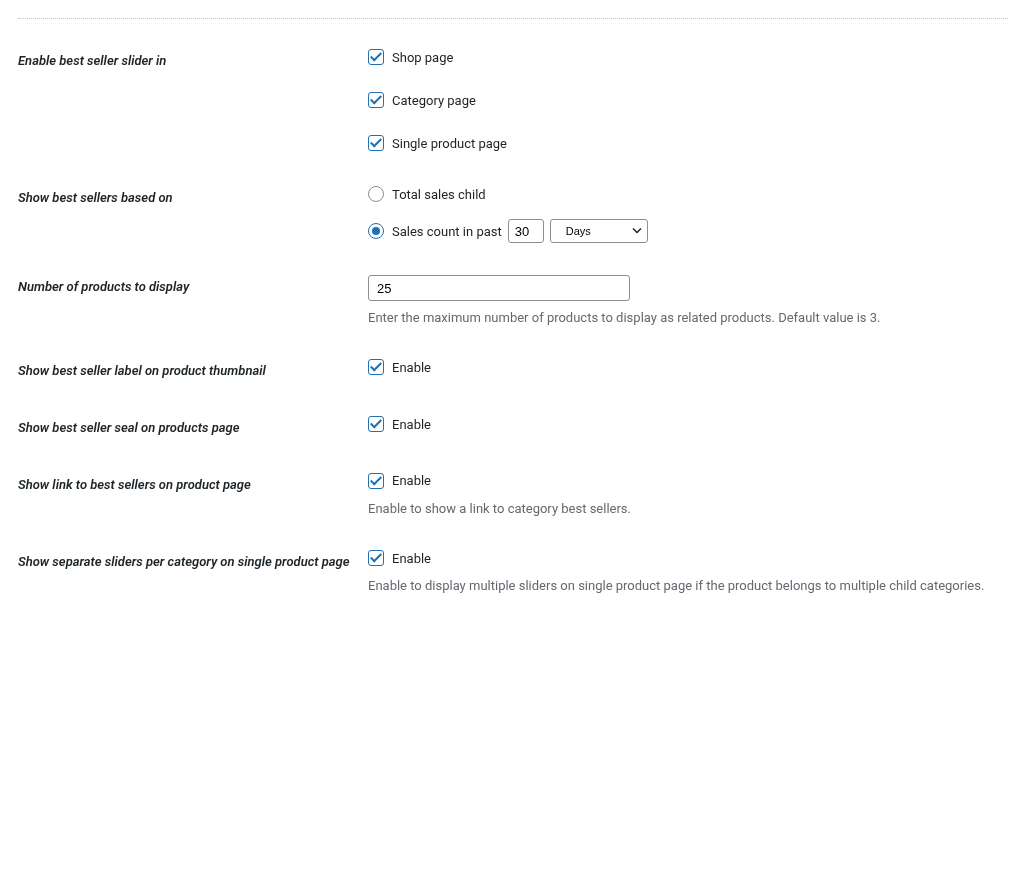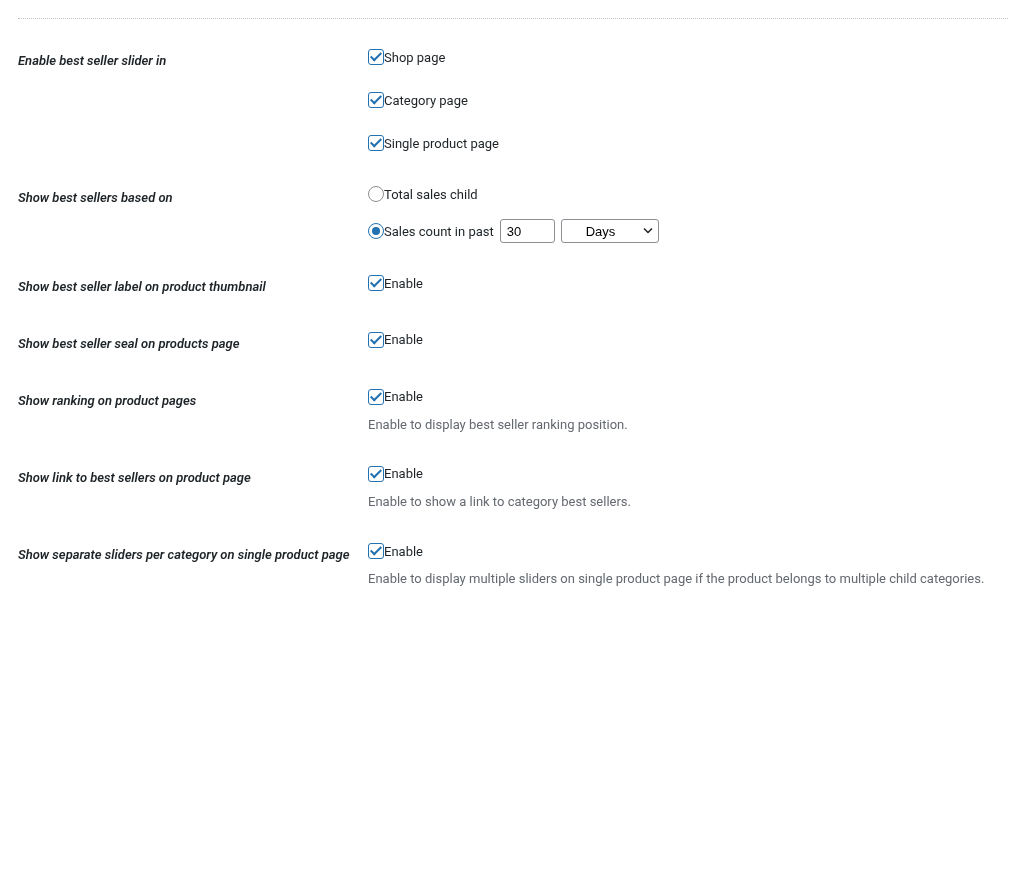--- a/index.html
+++ b/index.html
@@ -54,20 +54,21 @@
     .checkbox-stack .cb-row {
       margin-bottom: 24px;
     }
     .checkbox-stack .cb-row:last-child {
       margin-bottom: 0;
       margin-top: 14px;
     }
     label.cb-label, label.rd-label {
       display: inline-flex;
       align-items: center;
+      gap: 8px;
       cursor: pointer;
       color: #1d2327;
       justify-content: center;
     }
     .cbx {
       appearance: none;
       width: 16px;
       height: 16px;
       border: 1px solid #8c8f94;
       border-radius: 3px;
@@ -115,21 +116,21 @@
       background: #2271b1;
       border-radius: 50%;
     }
     .radio-stack .rd-row {
       margin-bottom: 14px;
     }
     .radio-stack .rd-row:last-child {
       margin-bottom: 0;
     }
     input[type="text"].small-text {
-      width: 55px;
+      width: 36px;
       height: 24px;
       border: 1px solid #8c8f94;
       border-radius: 3px;
       padding: 0 6px;
       font-size: 13px;
       background: #fff;
     }
     input[type="text"].regular-text {
       width: 262px;
       height: 26px;
@@ -143,22 +144,22 @@
       display: inline-flex;
       align-items: center;
       position: relative;
     }
     select.sel {
       appearance: none;
       height: 24px;
       border: 1px solid #8c8f94;
       border-radius: 3px;
       background: #fff;
-      padding: 0 24px 0 24px;
-      font-size: 13px;
+      padding: 0 24px 0 15px;
+      font-size: 11px;
       width: 98px;
       cursor: pointer;
     }
     .select-caret {
       position: absolute;
       right: 6px;
       top: 50%;
       transform: translateY(-50%);
       pointer-events: none;
     }
@@ -235,20 +236,27 @@
                         <path d="M1 3 L5 7 L9 3" fill="none" stroke="#1d2327" stroke-width="1.5"></path>
                       </svg>
                 </span>
               </span>
             </span>
           </div>
         </div>
       </td>
     </tr>
 
+    <tr>
+      <th>Number of products to display</th>
+      <td>
+        <input type="text" class="regular-text" value="25" style="">
+        <p class="description">Enter the maximum number of products to display as related products. Default value is 3.</p>
+      </td>
+    </tr>
 
     <tr>
       <th>Show best seller label on product thumbnail</th>
       <td>
         <label class="cb-label">
           <input type="checkbox" class="cbx" checked="" style="">
           <span>Enable</span>
         </label>
       </td>
     </tr>
@@ -256,30 +264,20 @@
     <tr>
       <th>Show best seller seal on products page</th>
       <td>
         <label class="cb-label">
           <input type="checkbox" class="cbx" checked="" style="">
           <span>Enable</span>
         </label>
       </td>
     </tr>
 
-    <tr>
-      <th>Show ranking on product pages</th>
-      <td>
-        <label class="cb-label">
-          <input type="checkbox" class="cbx" checked="" style="">
-          <span>Enable</span>
-        </label>
-        <p class="description">Enable to display best seller ranking position.</p>
-      </td>
-    </tr>
 
     <tr>
       <th>Show link to best sellers on product page</th>
       <td>
         <label class="cb-label">
           <input type="checkbox" class="cbx" checked="" style="">
           <span>Enable</span>
         </label>
         <p class="description">Enable to show a link to category best sellers.</p>
       </td>

